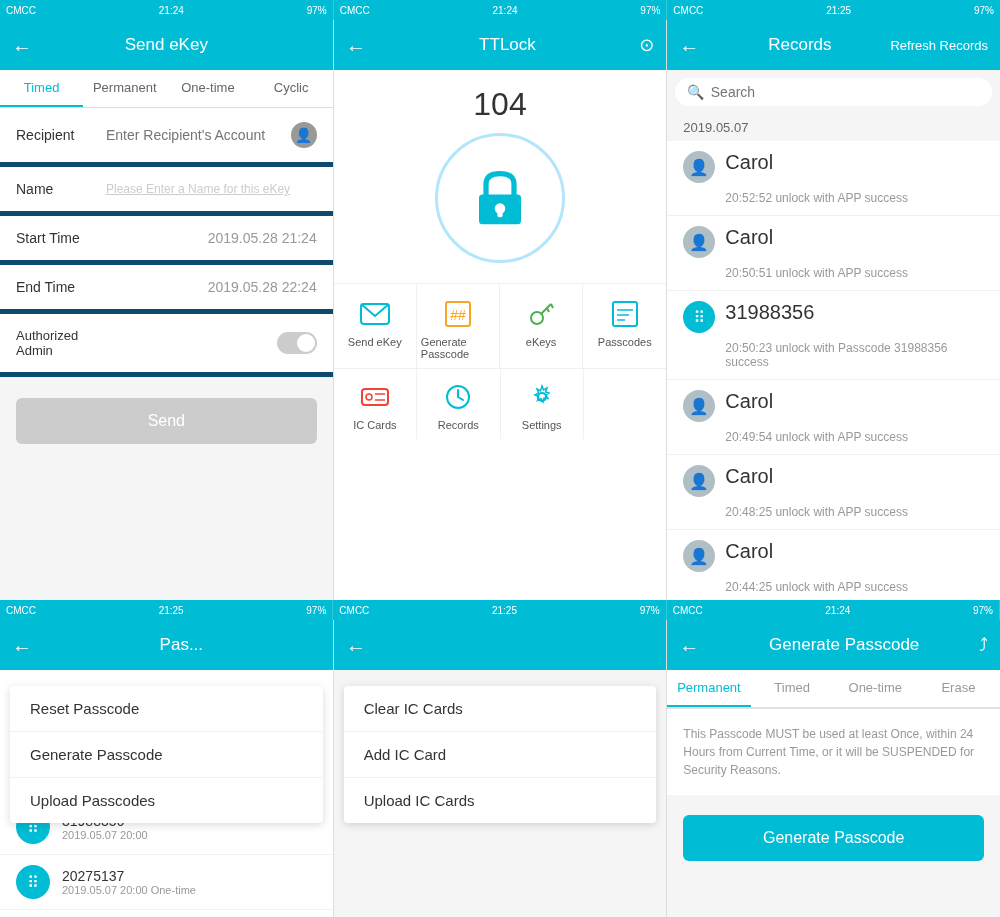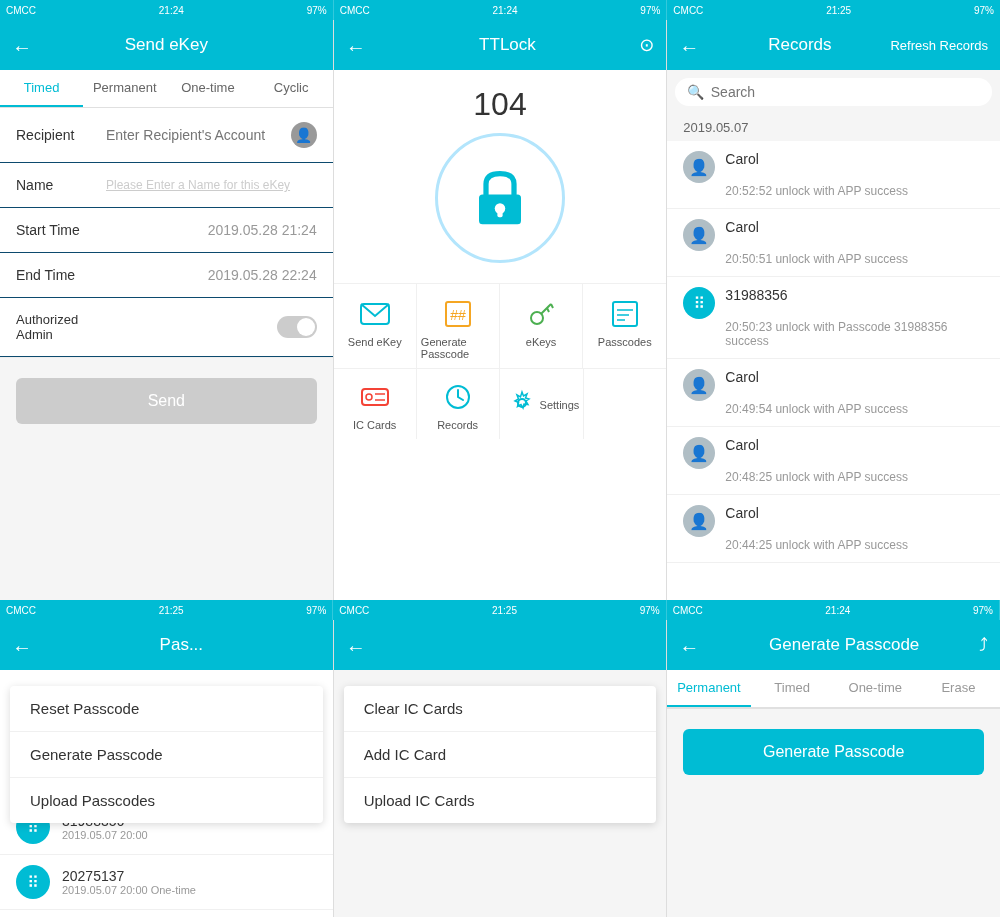--- a/index.html
+++ b/index.html
@@ -108,21 +108,21 @@
     }
     .form-card {
       background: white;
       margin: 0;
       border-bottom: 1px solid #eee;
     }
     .form-row {
       display: flex;
       align-items: center;
       padding: 14px 16px;
-      border-bottom: 1px solid #0c4a6e;
+      border-bottom: 5px solid #0c4a6e;
     }
     .form-label {
       font-size: 14px;
       color: #333;
       width: 90px;
       flex-shrink: 0;
     }
     .form-input {
       flex: 1;
       font-size: 14px;
@@ -287,21 +287,21 @@
       display: flex;
       align-items: center;
       justify-content: center;
       margin-right: 10px;
       flex-shrink: 0;
       font-size: 16px;
       color: white;
     }
     .avatar.blue { background: #00bcd4; }
     .record-text { flex: 1; }
-    .record-name { font-size: 14px; color: #333; font-weight: 500; }
+    .record-name { font-size: 20px; color: #333; font-weight: 500; }
     .record-detail { font-size: 12px; color: #999; margin-top: 17px; }
 
     
     .status-bar-bottom {
       display: flex;
       height: 20px;
       background: #00bcd4;
     }
     .status-bar-bottom-section {
       flex: 1;
@@ -548,21 +548,21 @@
         </div>
         <div class="menu-item-bottom" style="flex:1;display:flex;flex-direction:column;align-items:center;border-right:1px solid #f0f0f0;">
           <div class="menu-icon">
             <svg width="32" height="32" viewBox="0 0 32 32">
                 <circle cx="16" cy="16" r="11" fill="none" stroke="#00bcd4" stroke-width="2"></circle>
                 <polyline points="16,9 16,16 21,19" fill="none" stroke="#00bcd4" stroke-width="2" stroke-linecap="round"></polyline>
               </svg>
           </div>
           <span class="menu-label">Records</span>
         </div>
-        <div class="menu-item-bottom" style="flex:1;display:flex;flex-direction:row;align-items:center;border-right:1px solid #f0f0f0;">
+        <div class="menu-item-bottom" style="flex:1;display:flex;flex-direction:column;align-items:center;border-right:1px solid #f0f0f0;">
           <div class="menu-icon">
             <svg width="32" height="32" viewBox="0 0 32 32">
                 <circle cx="16" cy="16" r="4" fill="none" stroke="#00bcd4" stroke-width="2"></circle>
                 <path d="M16 5 L17.5 9 L21 7 L19.5 11 L23 12 L20 14 L22 17.5 L18 17 L17 21 L15 17.5 L11.5 19.5 L12.5 15.5 L9 14 L12.5 12 L11 8 L14.5 10 Z" fill="none" stroke="#00bcd4" stroke-width="1.5"></path>
               </svg>
           </div>
           <span class="menu-label">Settings</span>
         </div>
         <div class="menu-item-bottom" style="flex:1;"></div>
       </div>
@@ -704,17 +704,18 @@
       <span class="screen-header-title">Generate Passcode</span>
       <span class="header-icon-right">⤴</span>
     </div>
     <div class="gen-tab-bar">
       <div class="gen-tab active">Permanent</div>
       <div class="gen-tab">Timed</div>
       <div class="gen-tab">One-time</div>
       <div class="gen-tab">Erase</div>
     </div>
     <div class="gen-body">
+      <div class="gen-notice">This Passcode MUST be used at least Once, within 24 Hours from Current Time, or it will be SUSPENDED for Security Reasons.</div>
       <button class="gen-btn">Generate Passcode</button>
     </div>
   </div>
 
 </div>
 
 </body></html>

